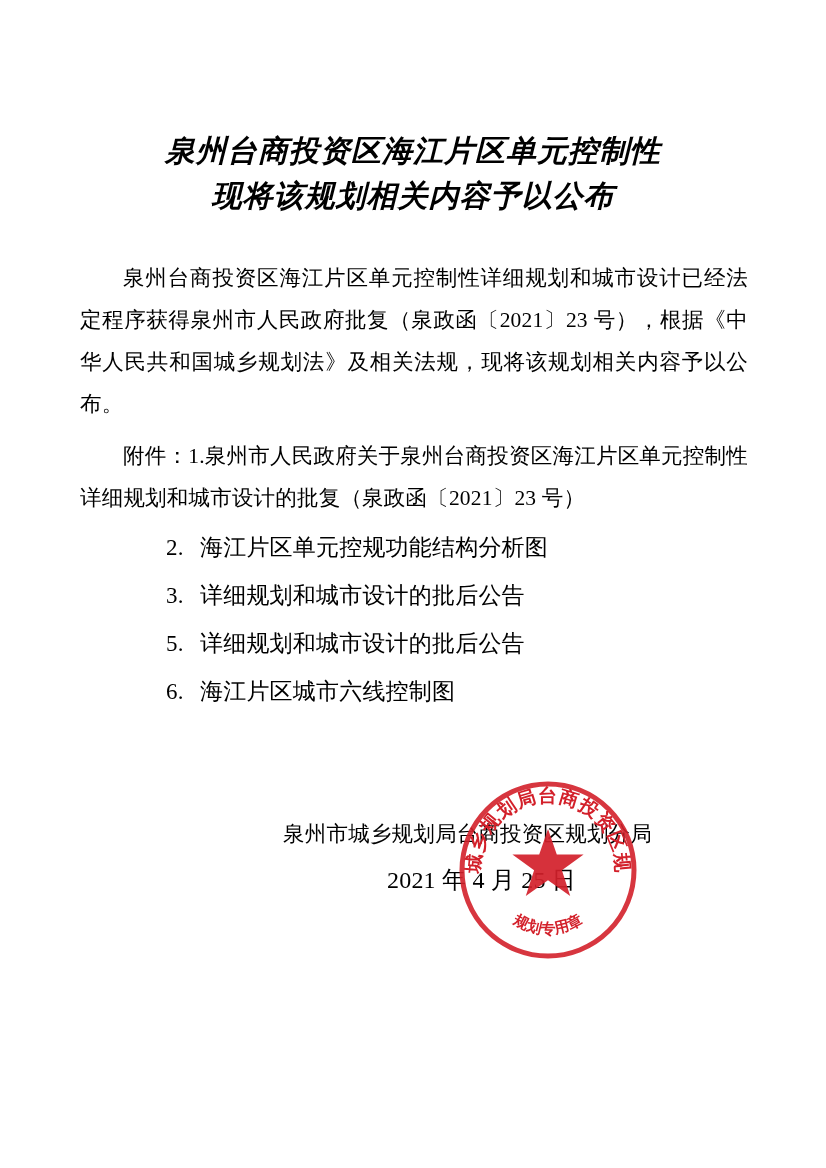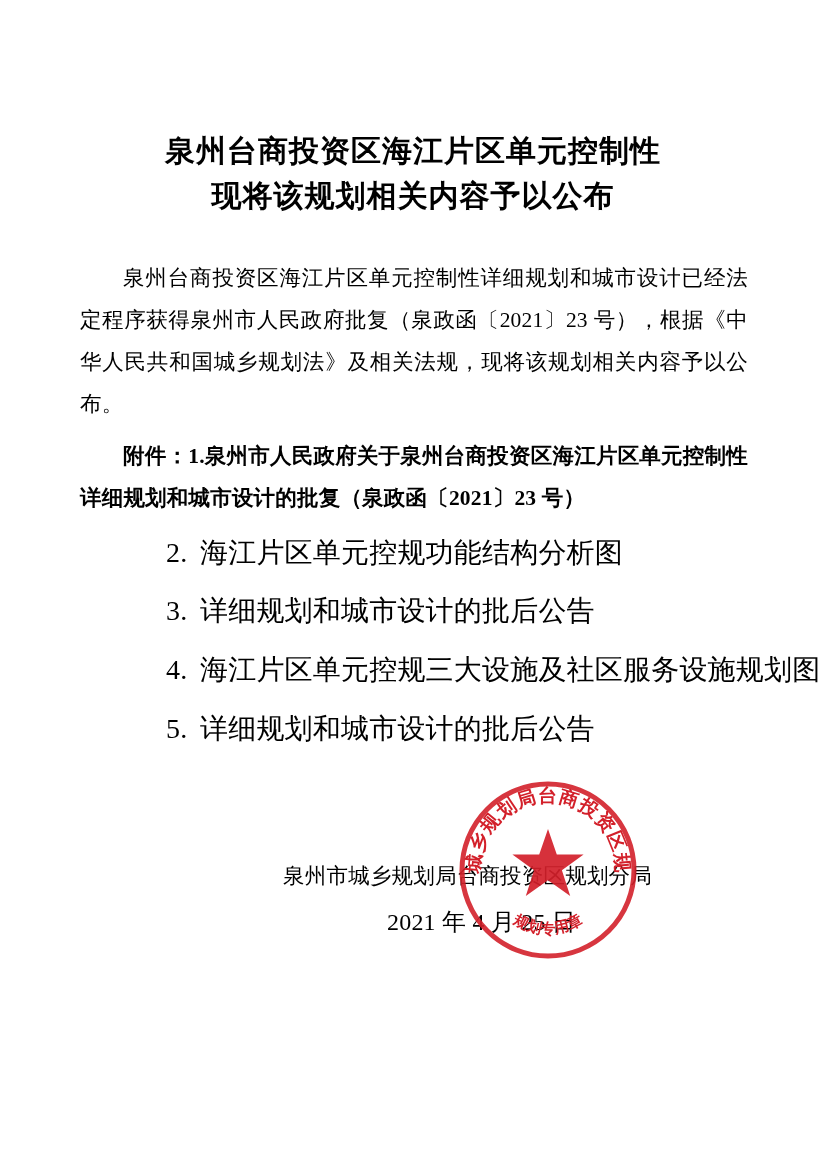--- a/index.html
+++ b/index.html
@@ -27,20 +27,21 @@
     padding-top: 128px;
     text-align: center;
     font-size: 30px;
     font-weight: 700;
     line-height: 1.5;
     letter-spacing: 1px;
   }
   .doc-title .title-line {
     display: block;
     white-space: nowrap;
+    font-style: italic;
   }
 
   .body-area {
     margin-top: 40px;
     padding: 0 78px 0 80px;
   }
 
   p.para {
     margin: 0 0 2px 0;
     font-size: 21.5px;
@@ -52,30 +53,29 @@
   }
 
   p.attach {
     margin: 10px 0 0 0;
     font-size: 21.5px;
     line-height: 1.95;
     text-align: justify;
     text-justify: inter-ideograph;
     text-indent: 2em;
     letter-spacing: 0.2px;
-    font-weight: bold;
   }
 
   ol.attach-list {
     list-style: none;
     margin: 4px 0 0 0;
     padding: 0;
   }
   ol.attach-list li {
-    font-size: 28px;
+    font-size: 23px;
     line-height: 2.1;
     padding-left: 86px;
     letter-spacing: 0.2px;
     white-space: nowrap;
   }
   ol.attach-list li .num {
     display: inline-block;
     width: 34px;
   }
 
@@ -141,24 +141,24 @@
     <p class="attach">附件：1.泉州市人民政府关于泉州台商投资区海江片区单元控制性详细规划和城市设计的批复（泉政函〔2021〕23 号）</p>
 
     <ol class="attach-list">
       <li>
         <span class="num">2.</span><span>海江片区单元控规功能结构分析图</span>
       </li>
       <li>
         <span class="num">3.</span><span>详细规划和城市设计的批后公告</span>
       </li>
       <li>
-        <span class="num">4.</span><span>海江片区单元控规三大设施及社区服务设施规划图</span>
+        <span class="num">5.</span><span>详细规划和城市设计的批后公告</span>
       </li>
       <li>
-        <span class="num">5.</span><span>详细规划和城市设计的批后公告</span>
+        <span class="num">6.</span><span>海江片区城市六线控制图</span>
       </li>
     </ol>
 
     <div class="signature">
       <div class="sig-line">泉州市城乡规划局台商投资区规划分局</div>
       <div class="sig-date">2021 年 4 月 25 日</div>
     </div>
 
   </div>
 

